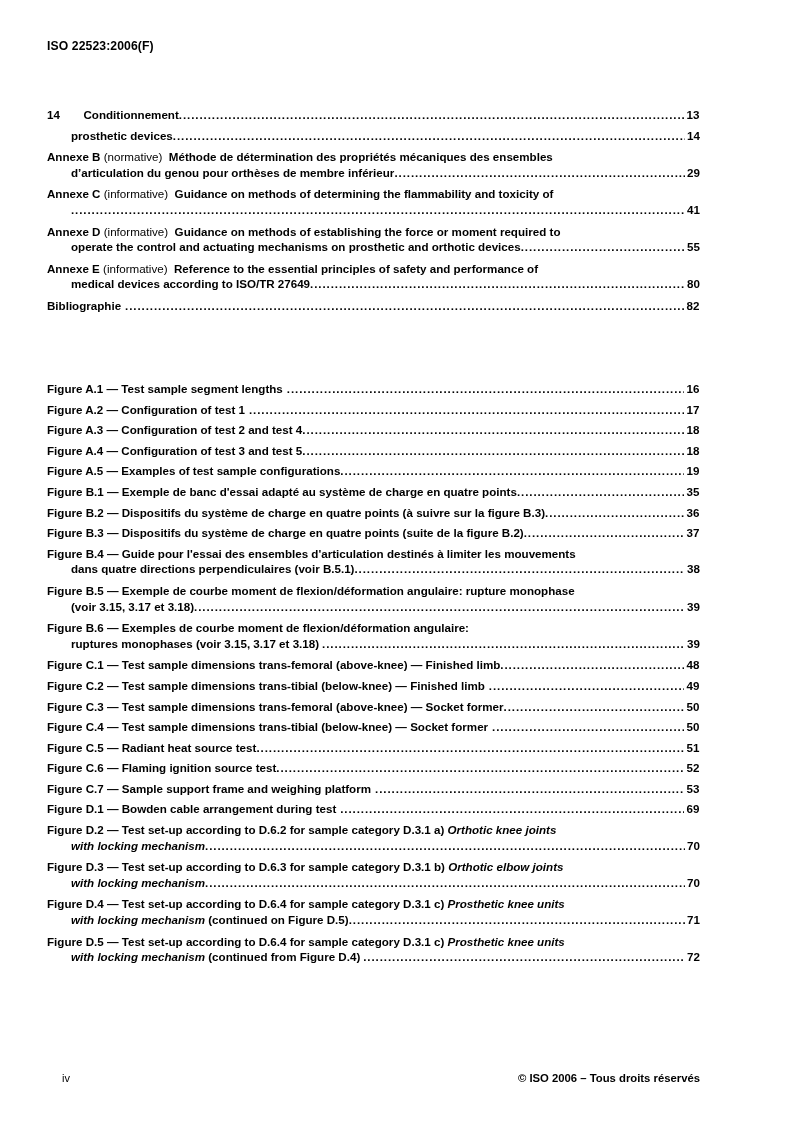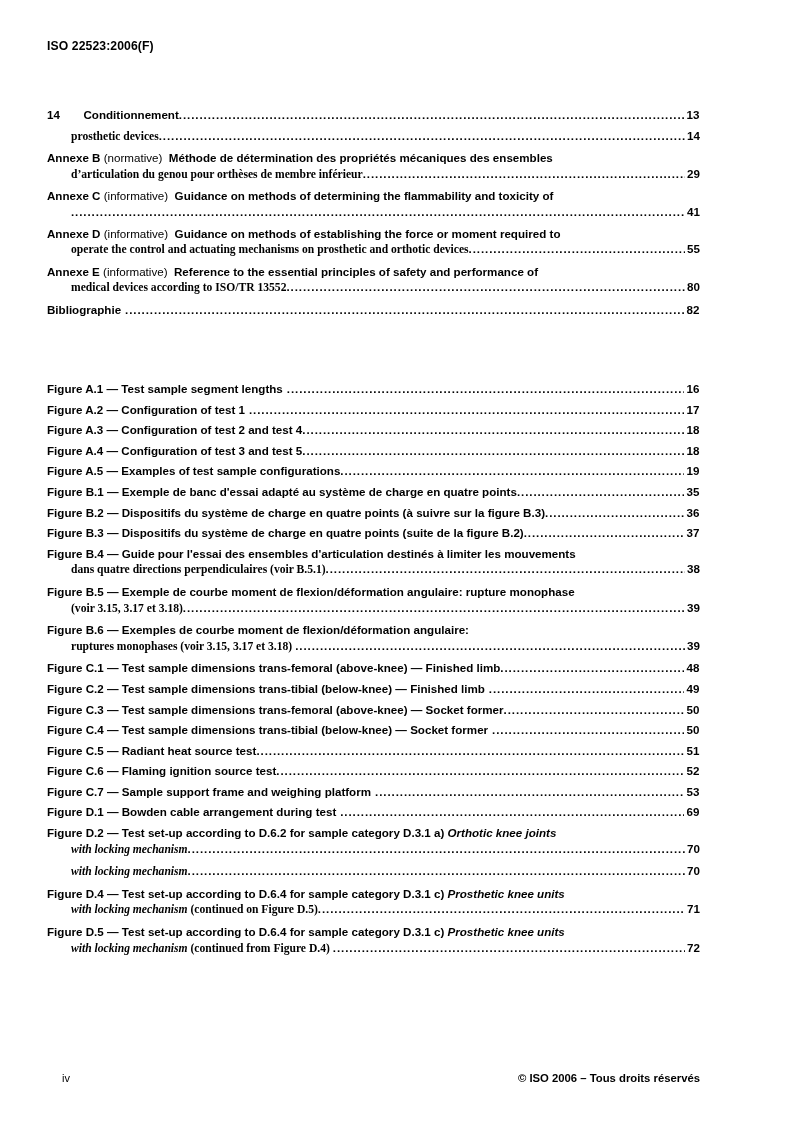--- a/index.html
+++ b/index.html
@@ -87,21 +87,21 @@
   }
 
   
   .wrap-entry { margin-bottom: 6.0px; }
   .wrap-entry .line1 { white-space: nowrap; }
   .wrap-entry .line2 {
     display: flex;
     align-items: baseline;
     padding-left: 24px;
   }
-  .wrap-entry .line2 .title { white-space: nowrap; font-family: Liberation Serif, serif; }
+  .wrap-entry .line2 .title { white-space: nowrap; }
   .wrap-entry .line2 .dots {
     flex: 1 1 auto;
     overflow: hidden;
     white-space: nowrap;
     letter-spacing: 0.9px;
   }
   .wrap-entry .line2 .pageno {
     flex: 0 0 auto;
     padding-left: 2px;
   }
@@ -187,21 +187,21 @@
       </div>
     </div>
 
     <div class="toc-entry wrap-entry">
       <div class="line1">
         <span>Annexe E</span>
         <span class="light">(informative)</span>
         &nbsp;<span>Reference to the essential principles of safety and performance of</span>
       </div>
       <div class="line2">
-        <span class="title">medical devices according to ISO/TR 13552</span>
+        <span class="title">medical devices according to ISO/TR 27649</span>
         <span class="dots">........................................................................................................................................................................</span>
         <span class="pageno">80</span>
       </div>
     </div>
 
     <div class="toc-entry">
       <div class="row">
         <span class="title">Bibliographie</span>
         <span class="dots" style="margin-left:4px;">........................................................................................................................................................................</span>
         <span class="pageno">82</span>
@@ -372,20 +372,23 @@
         <span>Figure D.2 — Test set-up according to D.6.2 for sample category D.3.1 a) </span><span class="ital">Orthotic knee joints</span>
       </div>
       <div class="line2">
         <span class="title"><span class="ital">with locking mechanism</span><span></span></span>
         <span class="dots">........................................................................................................................................................................</span>
         <span class="pageno">70</span>
       </div>
     </div>
 
     <div class="toc-entry wrap-entry">
+      <div class="line1">
+        <span>Figure D.3 — Test set-up according to D.6.3 for sample category D.3.1 b) </span><span class="ital">Orthotic elbow joints</span>
+      </div>
       <div class="line2">
         <span class="title"><span class="ital">with locking mechanism</span><span></span></span>
         <span class="dots">........................................................................................................................................................................</span>
         <span class="pageno">70</span>
       </div>
     </div>
 
     <div class="toc-entry wrap-entry">
       <div class="line1">
         <span>Figure D.4 — Test set-up according to D.6.4 for sample category D.3.1 c) </span><span class="ital">Prosthetic knee units</span>

